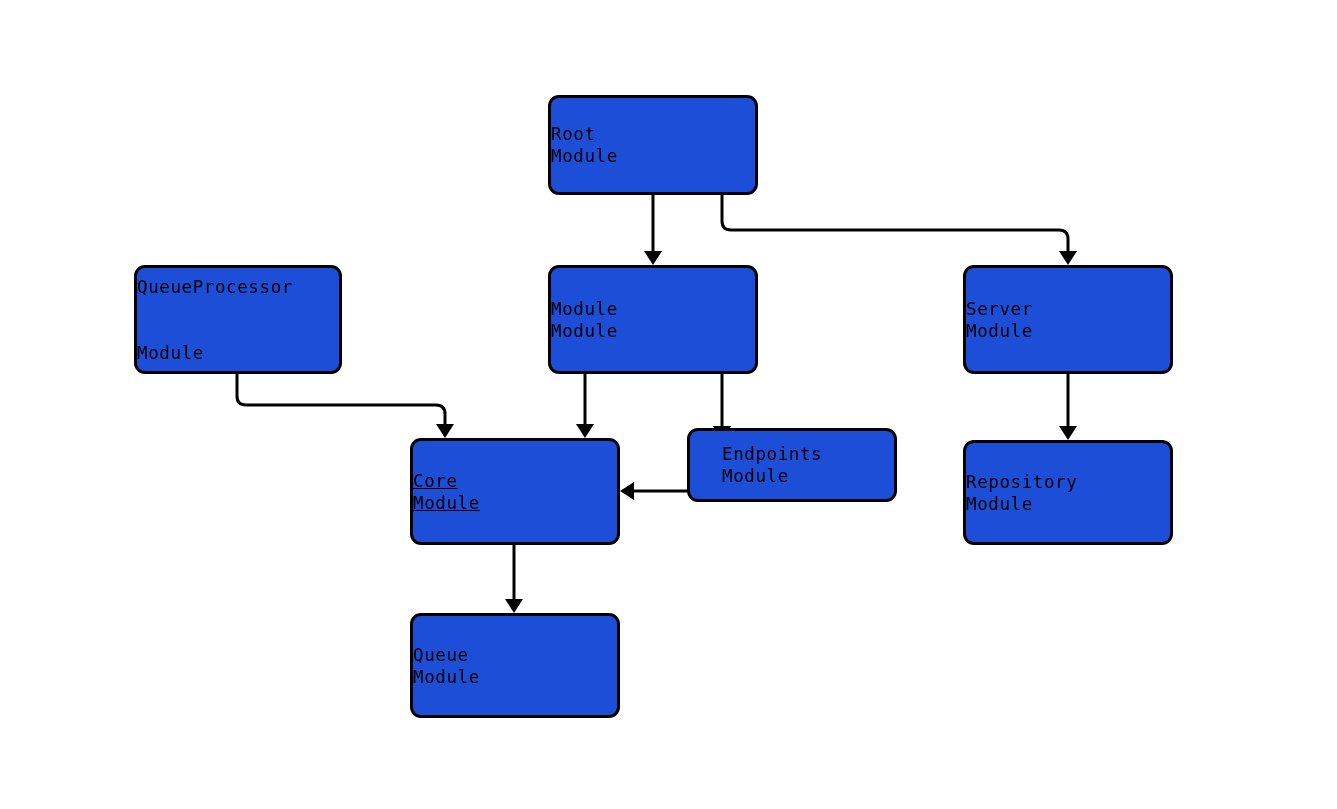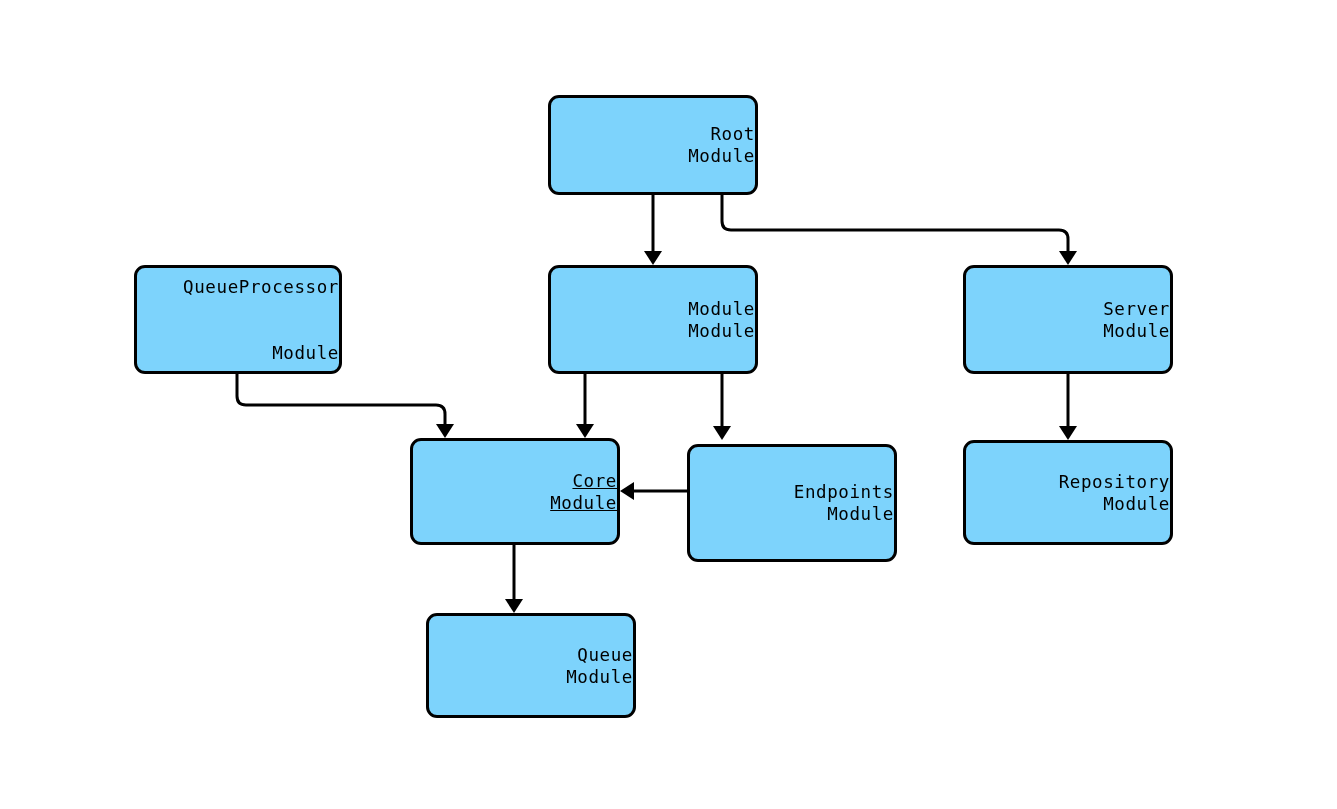--- a/index.html
+++ b/index.html
@@ -23,24 +23,24 @@
     top: 0;
     left: 0;
     width: 1337px;
     height: 809px;
   }
   .node-box {
     position: absolute;
     box-sizing: border-box;
     border: 3px solid #000000;
     border-radius: 11px;
-    background: #7dd3fc;
+    background: #1d4ed8;
     display: flex;
     flex-direction: column;
-    align-items: flex-end;
+    align-items: flex-start;
     justify-content: center;
     z-index: 2;
   }
   .node-line {
     font-family: "DejaVu Sans Mono", "Liberation Mono", monospace;
     font-size: 17.5px;
     line-height: 22px;
     letter-spacing: 0.6px;
     color: #000000;
     white-space: pre;
@@ -112,27 +112,27 @@
         <div class="node-line">Module</div>
       </div>
       <div class="node-box" style="left: 963px; top: 265px; width: 210px; height: 109px;">
         <div class="node-line">Server</div>
         <div class="node-line">Module</div>
       </div>
       <div class="node-box" style="left: 410px; top: 438px; width: 210px; height: 107px; text-decoration: underline;">
         <div class="node-line">Core</div>
         <div class="node-line">Module</div>
       </div>
-      <div class="node-box" style="left: 687px; top: 444px; width: 210px; height: 118px;">
+      <div class="node-box" style="left: 687px; top: 428px; width: 210px; height: 74px; padding-left: 32px;">
         <div class="node-line">Endpoints</div>
         <div class="node-line">Module</div>
       </div>
       <div class="node-box" style="left: 963px; top: 440px; width: 210px; height: 105px;">
         <div class="node-line">Repository</div>
         <div class="node-line">Module</div>
       </div>
-      <div class="node-box" style="left: 410px; top: 613px; width: 210px; height: 105px; margin-left: 16px;">
+      <div class="node-box" style="left: 410px; top: 613px; width: 210px; height: 105px;">
         <div class="node-line">Queue</div>
         <div class="node-line">Module</div>
       </div>
     </div>
 
 </div>
 
 </body></html>

